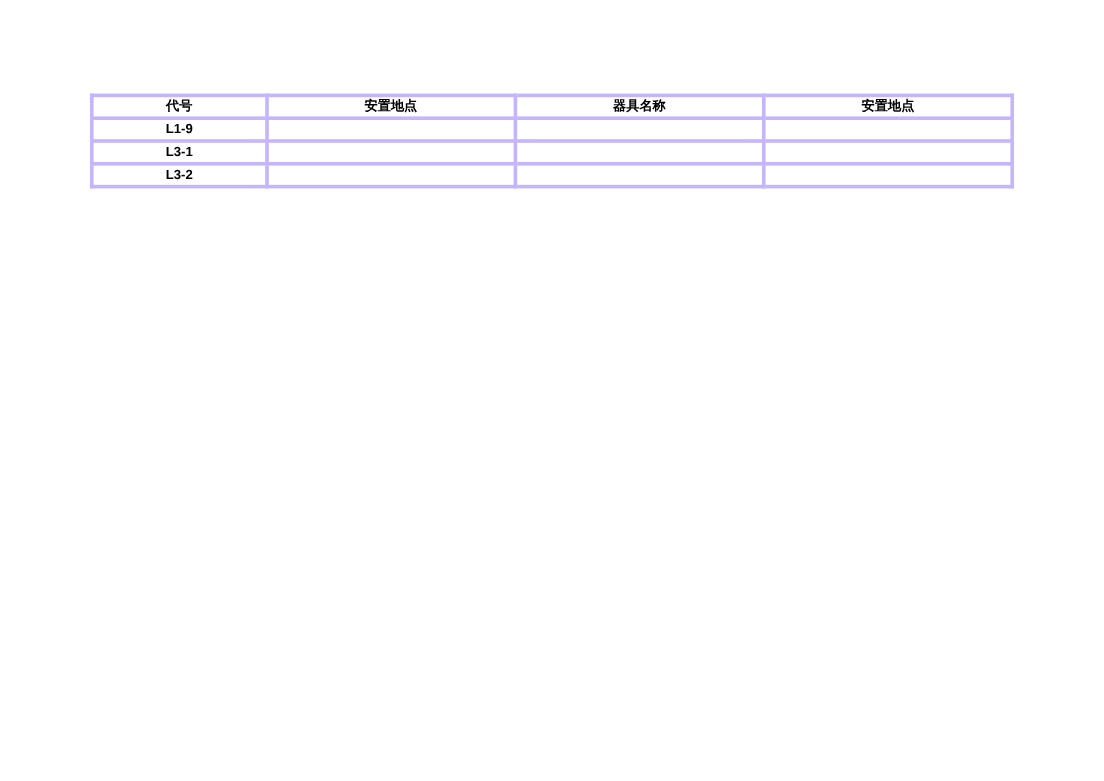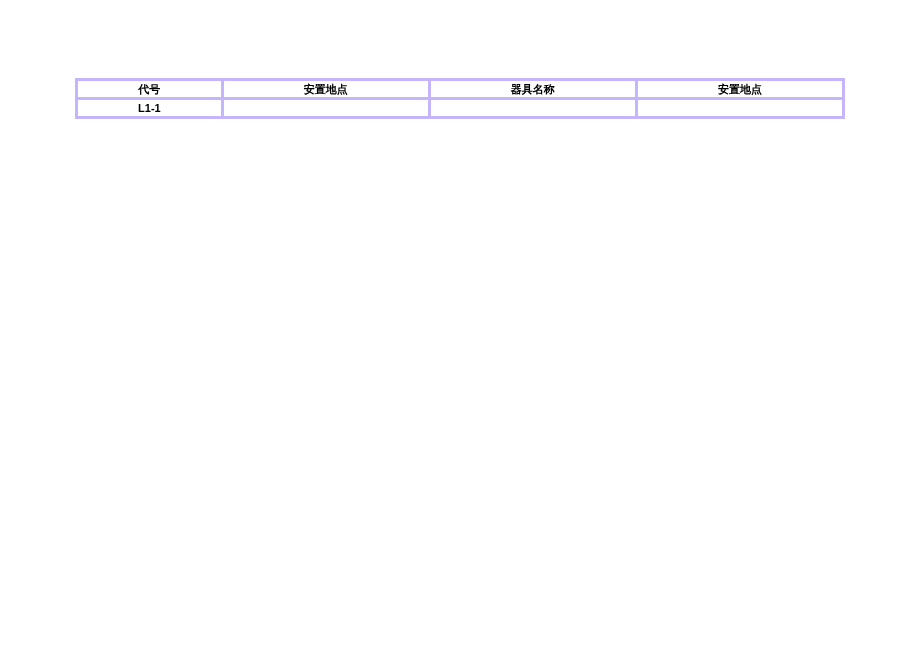--- a/index.html
+++ b/index.html
@@ -51,19 +51,31 @@
   <thead>
     <tr>
       <th>代号</th>
       <th>安置地点</th>
       <th>器具名称</th>
       <th>安置地点</th>
     </tr>
   </thead>
   <tbody>
     <tr>
-      <td>L1-1</td>
+      <td>L1-9</td>
+      <td></td>
+      <td></td>
+      <td></td>
+    </tr>
+    <tr>
+      <td>L3-1</td>
+      <td></td>
+      <td></td>
+      <td></td>
+    </tr>
+    <tr>
+      <td>L3-2</td>
       <td></td>
       <td></td>
       <td></td>
     </tr>
   </tbody>
 </table>
 
 </body></html>

